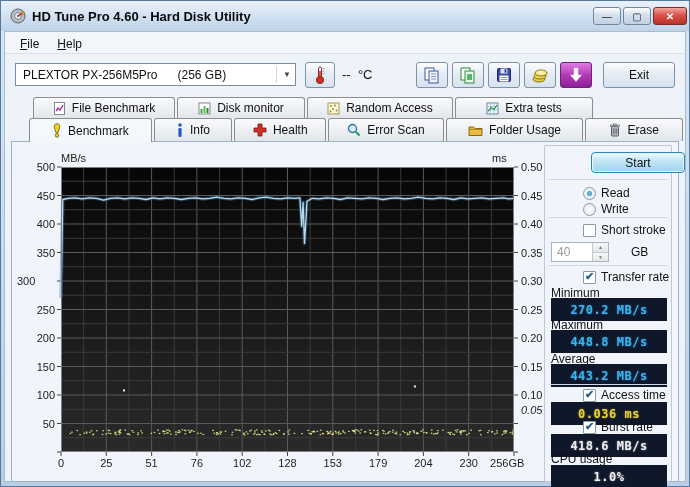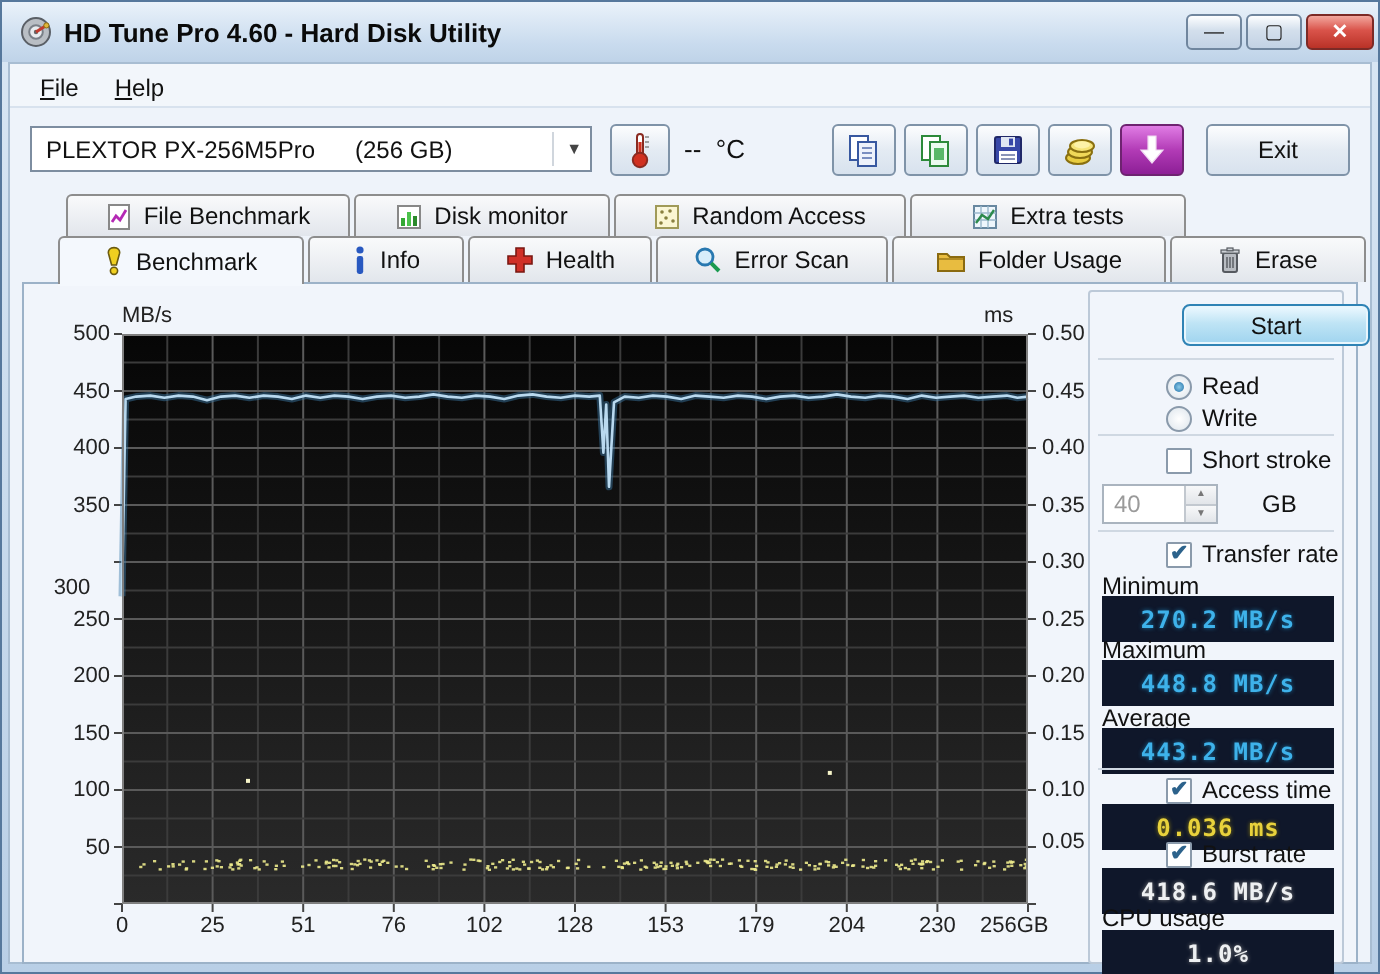--- a/index.html
+++ b/index.html
@@ -276,38 +276,38 @@
     <div class="content">
 
       <div class="chart-wrap">
         <div class="axis-unit mbs">MB/s</div>
         <div class="axis-unit ms">ms</div>
         <div id="left-ticks">
             <span class="tick-label" style="left: -44px; top: -6px; width: 38px; text-align: right;">500</span>
             <span class="tick-label" style="left: -44px; top: 22.5px; width: 38px; text-align: right;">450</span>
             <span class="tick-label" style="left: -44px; top: 51px; width: 38px; text-align: right;">400</span>
             <span class="tick-label" style="left: -44px; top: 79.5px; width: 38px; text-align: right;">350</span>
-            <span class="tick-label" style="left: -44px; top: 121px; width: 38px; text-align: center;">300</span>
+            <span class="tick-label" style="left: -44px; top: 108px; width: 38px; text-align: left;">300</span>
             <span class="tick-label" style="left: -44px; top: 136.5px; width: 38px; text-align: right;">250</span>
             <span class="tick-label" style="left: -44px; top: 165px; width: 38px; text-align: right;">200</span>
             <span class="tick-label" style="left: -44px; top: 193.5px; width: 38px; text-align: right;">150</span>
             <span class="tick-label" style="left: -44px; top: 222px; width: 38px; text-align: right;">100</span>
             <span class="tick-label" style="left: -44px; top: 250.5px; width: 38px; text-align: right;">50</span>
           </div>
         <div id="right-ticks">
             <span class="tick-label" style="left: 460px; top: -6px;">0.50</span>
             <span class="tick-label" style="left: 460px; top: 22.5px;">0.45</span>
             <span class="tick-label" style="left: 460px; top: 51px;">0.40</span>
             <span class="tick-label" style="left: 460px; top: 79.5px;">0.35</span>
             <span class="tick-label" style="left: 460px; top: 108px;">0.30</span>
             <span class="tick-label" style="left: 460px; top: 136.5px;">0.25</span>
             <span class="tick-label" style="left: 460px; top: 165px;">0.20</span>
             <span class="tick-label" style="left: 460px; top: 193.5px;">0.15</span>
             <span class="tick-label" style="left: 460px; top: 222px;">0.10</span>
-            <span class="tick-label" style="left: 460px; top: 248px;">0.05</span>
+            <span class="tick-label" style="left: 460px; top: 237px; font-style: italic;">0.05</span>
           </div>
         <div id="x-ticks">
             <span class="tick-label" style="left: 0px; top: 290px; transform: translateX(-50%);">0</span>
             <span class="tick-label" style="left: 45.3px; top: 290px; transform: translateX(-50%);">25</span>
             <span class="tick-label" style="left: 90.6px; top: 290px; transform: translateX(-50%);">51</span>
             <span class="tick-label" style="left: 135.9px; top: 290px; transform: translateX(-50%);">76</span>
             <span class="tick-label" style="left: 181.2px; top: 290px; transform: translateX(-50%);">102</span>
             <span class="tick-label" style="left: 226.5px; top: 290px; transform: translateX(-50%);">128</span>
             <span class="tick-label" style="left: 271.8px; top: 290px; transform: translateX(-50%);">153</span>
             <span class="tick-label" style="left: 317.1px; top: 290px; transform: translateX(-50%);">179</span>

